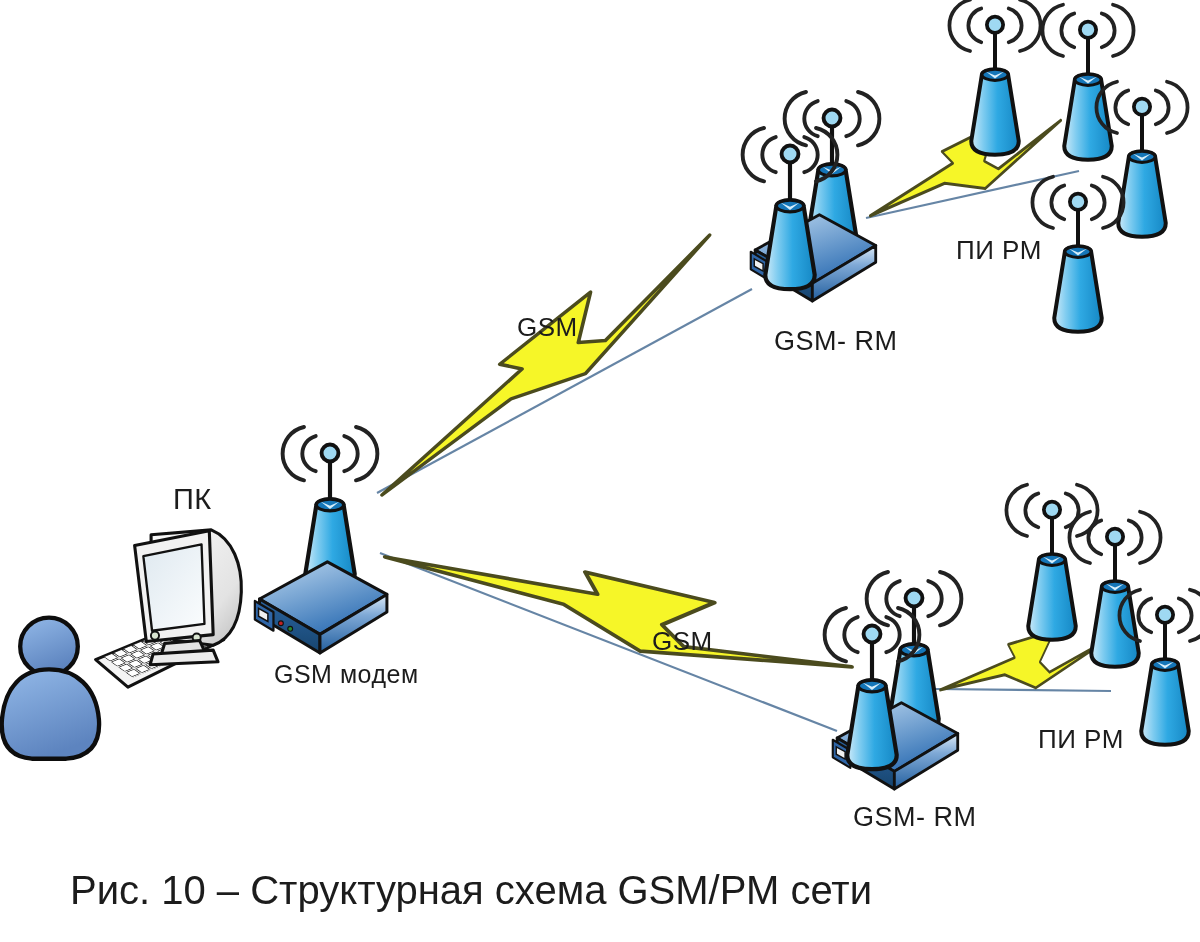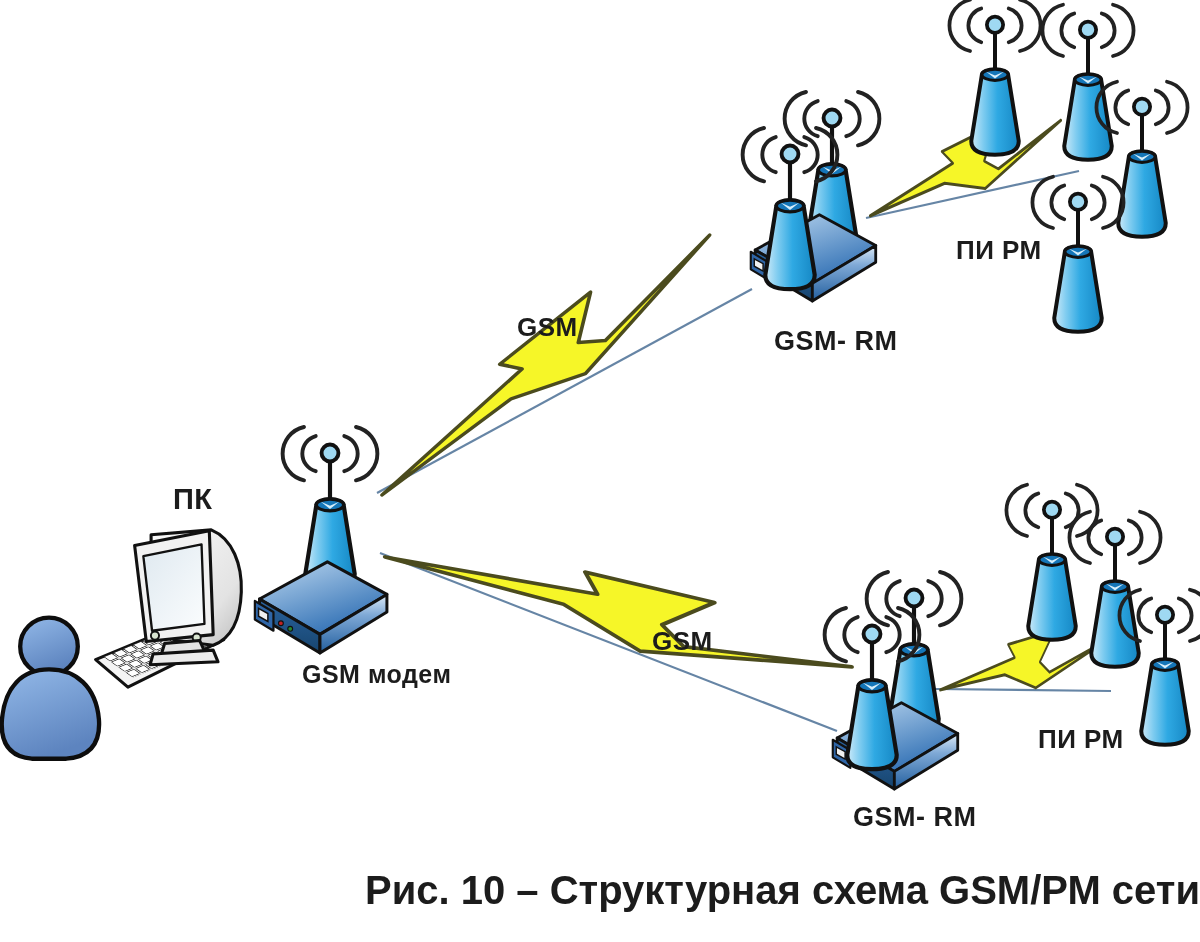--- a/index.html
+++ b/index.html
@@ -4,34 +4,34 @@
 <style>
   html,body{margin:0;padding:0;background:#fff;}
   .canvas{
     position:relative;width:1200px;height:942px;
     background:var(--background,#ffffff);
     overflow:hidden;
     font-family:"Liberation Sans", sans-serif;
   }
   .canvas svg{position:absolute;left:0;top:0;}
   .lbl{
-    position:absolute;font-weight:bold;color:var(--text,#1c1c1c);
+    position:absolute;font-weight:normal;color:var(--text,#1c1c1c);
     white-space:nowrap;letter-spacing:.5px;line-height:1;
   }
   .lbl-pc{left:127px;top:485px;font-size:29px;margin-left:46px;}
-  .lbl-modem{left:274px;top:662px;font-size:25px;margin-left:28px;}
+  .lbl-modem{left:274px;top:662px;font-size:25px;}
   .lbl-gsm-top{left:517px;top:314px;font-size:26px;}
   .lbl-rm-top{left:774px;top:328px;font-size:27px;}
   .lbl-pirm-top{left:956px;top:237px;font-size:26px;}
   .lbl-gsm-bottom{left:652px;top:628px;font-size:26px;}
   .lbl-rm-bottom{left:853px;top:804px;font-size:27px;}
   .lbl-pirm-bottom{left:1038px;top:726px;font-size:26px;}
   .caption{
     position:absolute;left:0;right:0;top:868px;margin-left:70px;
-    text-align:right;font-size:40px;font-weight:700;
+    text-align:left;font-size:40px;font-weight:400;
     color:var(--text,#1c1c1c);white-space:nowrap;
   }
   
   .ol{stroke:#111;stroke-width:3.2;stroke-linejoin:round;}
   .ol2{stroke:#111;stroke-width:2.4;stroke-linejoin:round;}
   .wave{fill:none;stroke:#222;stroke-width:3;stroke-linecap:round;}
   .rod{stroke:#111;stroke-width:3.2;}
   .adot{fill:#9fd9f2;stroke:#111;stroke-width:3;}
   .conn{stroke:var(--connector,#56789c);stroke-width:2.2;opacity:.9;}
   .bolt{fill:var(--bolt-yellow,#f6f628);stroke:#4b4b1e;stroke-width:4;stroke-linejoin:round;}

